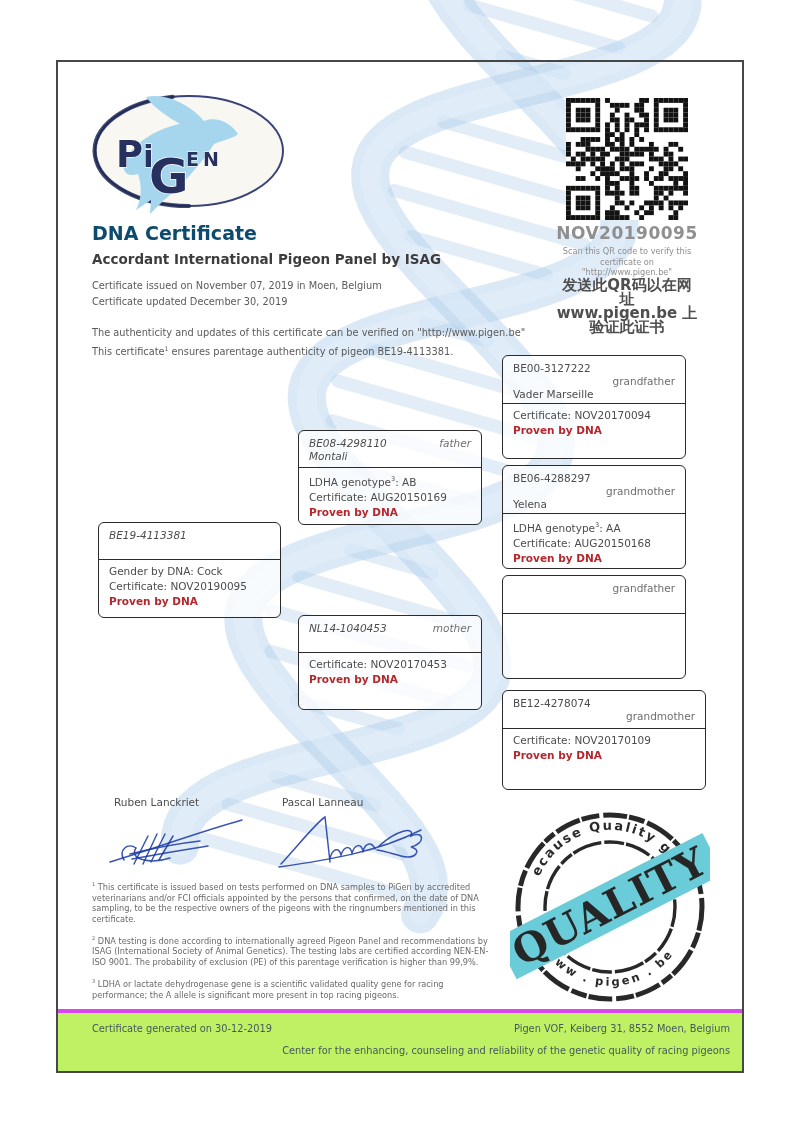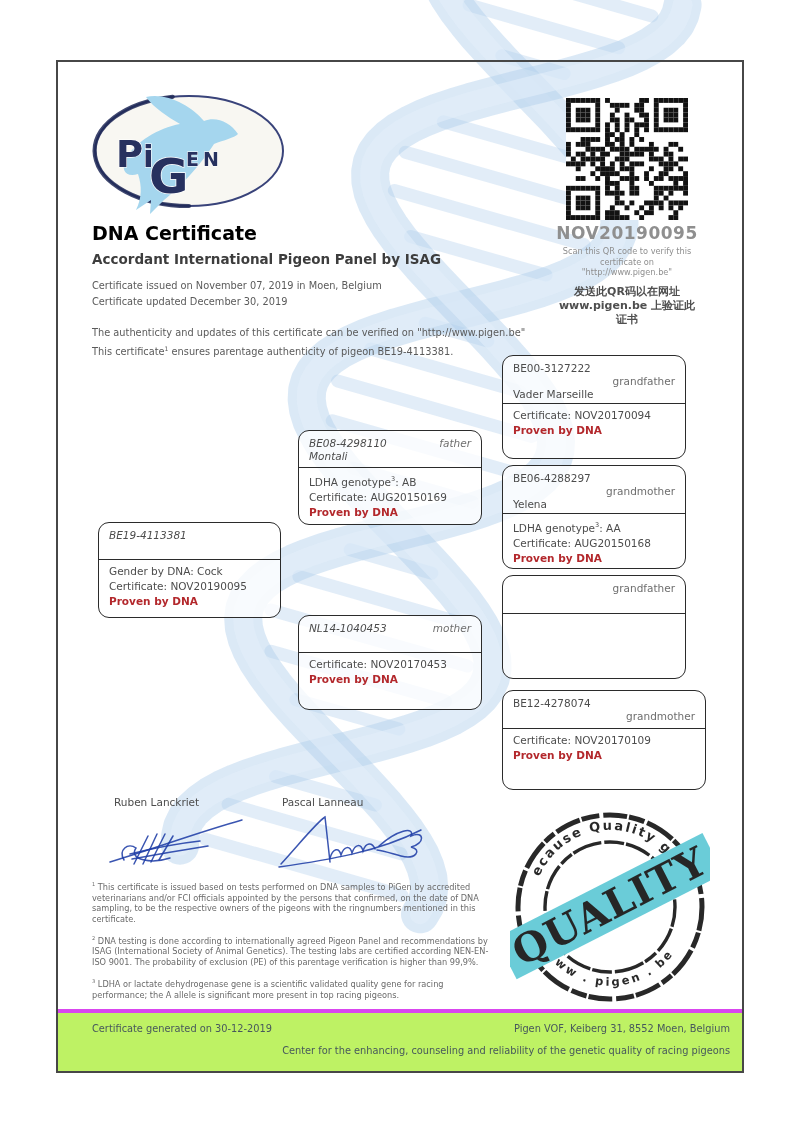--- a/index.html
+++ b/index.html
@@ -13,31 +13,31 @@
     position:absolute;left:56px;top:60px;width:688px;height:1013px;
     border:2px solid #474747;z-index:2;box-sizing:border-box;background:transparent;
   }
   
   .logo{position:absolute;left:30px;top:26px;}
   
   .qr-block{position:absolute;left:498px;top:36px;width:142px;text-align:center;}
   .qr-block svg{display:block;margin:0 auto;background:#ffffff;}
   .qr-code-label{font-size:17px;font-weight:bold;color:#8f8f8f;letter-spacing:.5px;margin-top:3px;}
   .qr-scan{font-size:8.2px;color:#8f8f8f;line-height:10.5px;margin-top:3px;}
-  .qr-zh{font-size:11px;font-weight:600;color:#4f4f4f;line-height:14px;margin-top:7px;}
+  .qr-zh{font-size:15px;font-weight:600;color:#4f4f4f;line-height:14px;}
   
   .header{position:absolute;left:34px;top:160px;width:470px;color:#5a5a5a;}
-  .header h1{margin:0 0 7px 0;font-size:19px;color:#000000;}
+  .header h1{margin:0 0 7px 0;font-size:19px;color:#0c4a6e;}
   .header h2{margin:0 0 11px 0;font-size:13.5px;color:#3d3d3d;}
   .header p{margin:0;font-size:9.8px;line-height:15.5px;}
   .header .verify{margin-top:16px;}
   sup{font-size:0.62em;vertical-align:super;}
   
   .pbox{
-    position:absolute;border:1.6px solid #2b2b2b;border-radius:11px;
+    position:absolute;border:1.6px solid #2b2b2b;border-radius:6px;
     background:rgba(255,255,255,.78);box-sizing:border-box;
     font-size:10.5px;color:#4c4c4c;overflow:hidden;
   }
   .pbox .hd{padding:6px 10px 0 10px;line-height:13.2px;}
   .hd2{height:30px;font-style:italic;}      
   .hd2b{height:31px;}     
   .hd3{height:41px;}      
   .pbox .row{display:flex;justify-content:space-between;}
   .pbox .row.right{justify-content:flex-end;}
   .role{color:#6e6e6e;}

